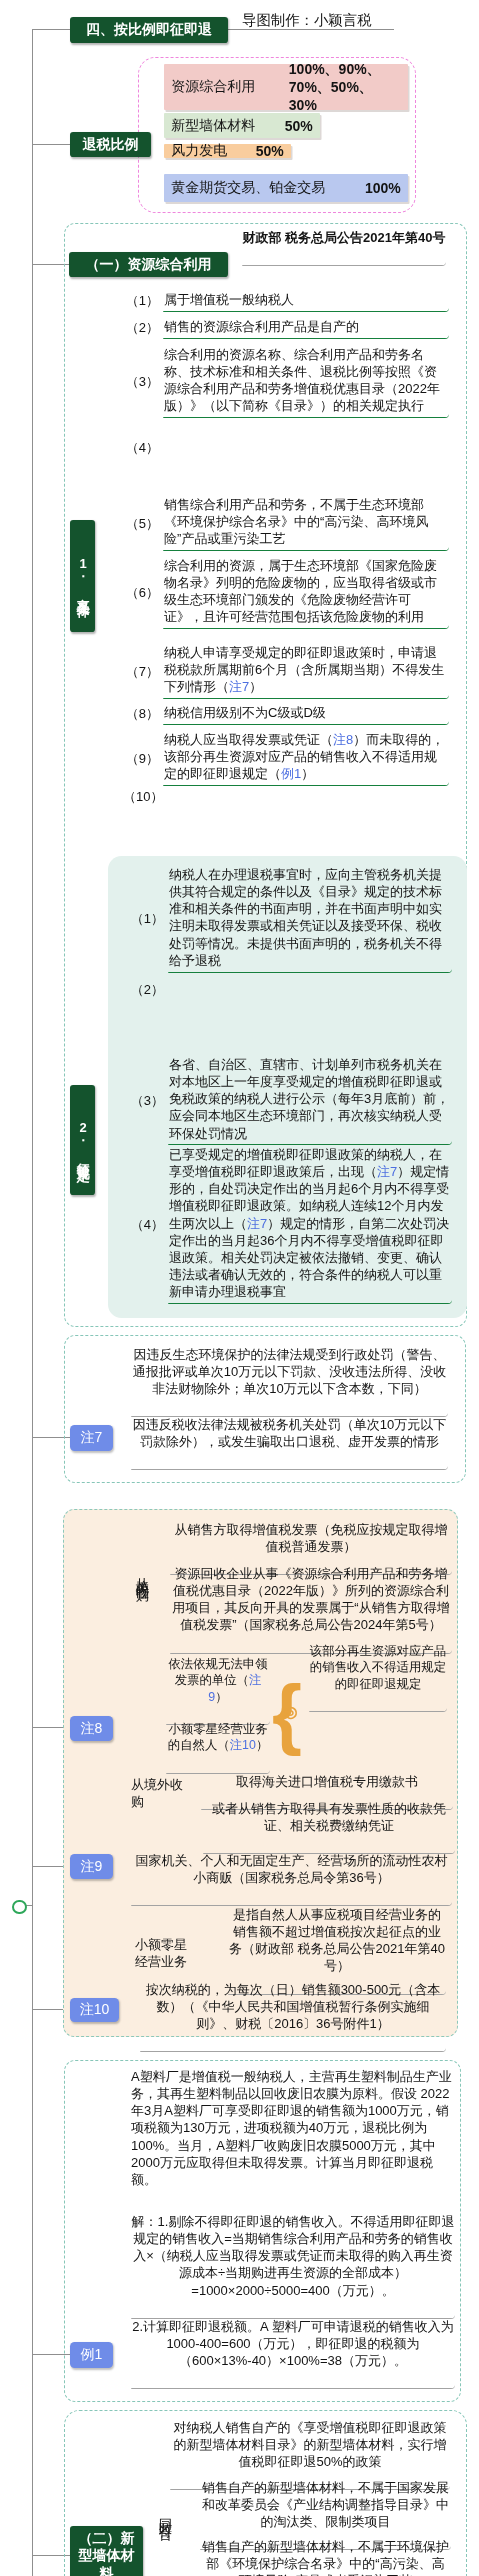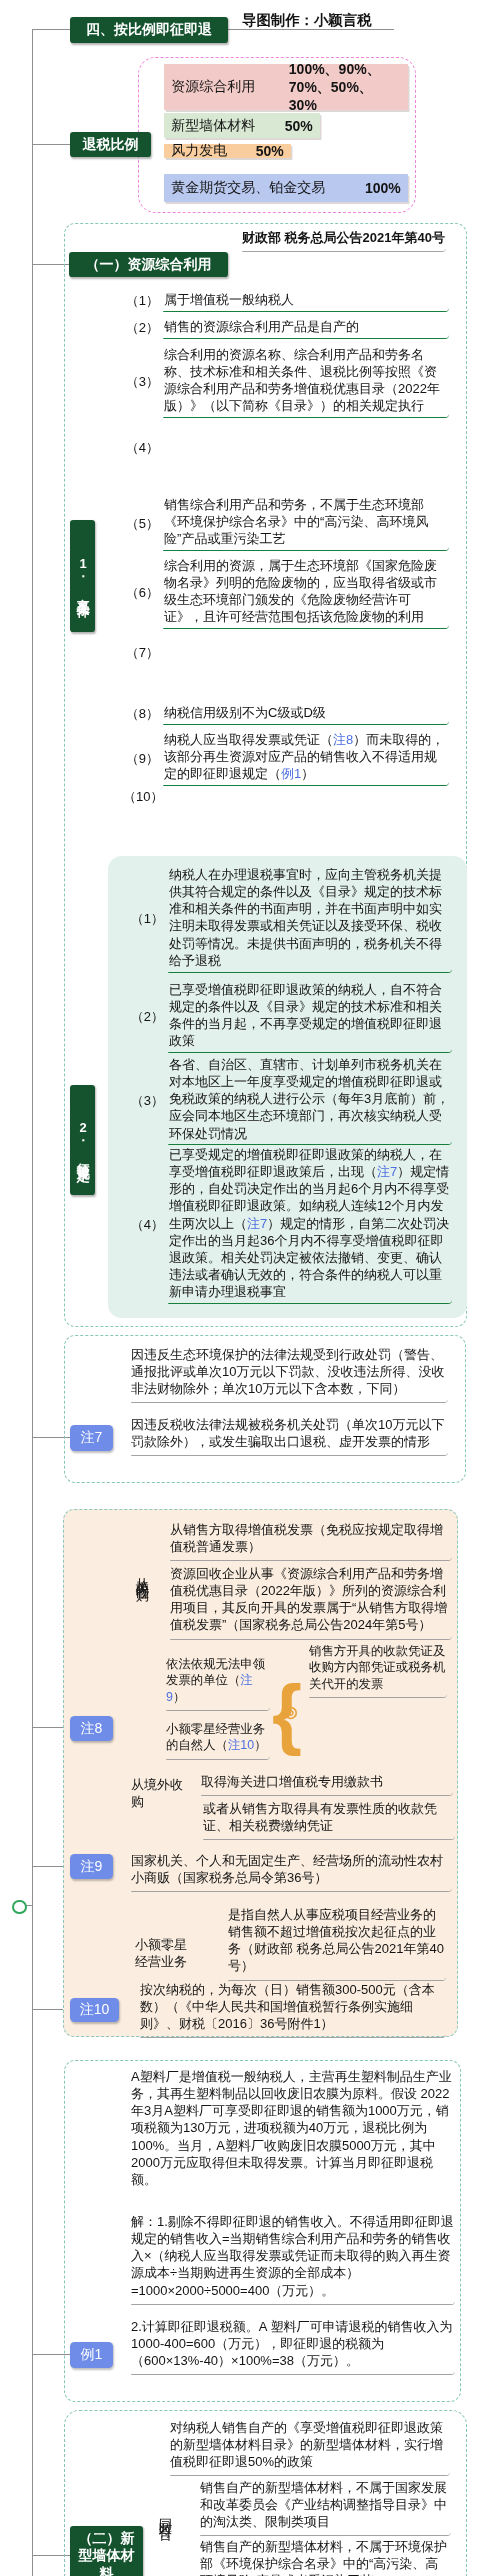--- a/index.html
+++ b/index.html
@@ -15,21 +15,21 @@
         display:flex;align-items:center;justify-content:center;box-shadow:1px 1.5px 2.1px rgba(0,0,0,.25);box-sizing:border-box;}
   .region{position:absolute;box-sizing:border-box;border-radius:11.3px;}
   .r-teal{border:1.3px dashed #86c6b8;}
   .r-pink{border:1.3px dashed #ef86dd;border-radius:17.5px;}
   .mint{background:#e3f1ed;border-radius:13.4px;}
   .beige{background:#fbeee0;border:1.3px dashed #8cc8ba;}
   .item{position:absolute;display:flex;align-items:center;gap:4.1px;}
   .no{flex:none;width:36px;font-size:13px;text-align:right;color:#141414;}
   .t{flex:1;font-size:13px;line-height:1.32;border-bottom:1px solid #15803d;padding:0 2.1px 2.6px 1px;border-radius:0 0 4.1px 1px;}
   .txt{position:absolute;font-size:13px;line-height:1.32;}
-  .ul{border-bottom:1px solid #a3a3a3;padding-bottom:5px;border-radius:0 0 4.1px 1px;}
+  .ul{border-bottom:1px solid #a3a3a3;padding-bottom:19px;border-radius:0 0 4.1px 1px;text-align:center;}
   .ref{color:#4d6fe0;}
   .vlabel{position:absolute;writing-mode:vertical-rl;text-orientation:upright;font-size:13.4px;letter-spacing:3.1px;color:#141414;}
   .cbox{position:absolute;display:flex;align-items:center;font-size:14px;box-shadow:1.5px 2.1px 0 rgba(120,100,90,.25);
         padding:3.1px 7.2px;box-sizing:border-box;border-radius:1px;}
   .cbox .nm{flex:1;}
   .cbox .vl{flex:none;font-weight:700;}
   .brace{position:absolute;color:#e8a33d;font-weight:bold;}
   .ring{position:absolute;border:2.1px solid #2ea75a;background:#fff;border-radius:50%;}
   .watermark{position:absolute;font-size:77px;color:rgba(130,130,130,.07);transform:rotate(-35deg);font-weight:bold;letter-spacing:10.3px;}
 </style>
@@ -49,21 +49,21 @@
   <div class="hline" style="left:23px;top:1905px;width:9.3px"></div>
   <div class="hline" style="left:32px;top:2009px;width:38px"></div>
   <div class="hline" style="left:32px;top:2354px;width:38px"></div>
   <div class="hline" style="left:32px;top:2555px;width:38px"></div>
 
   <div class="ring" style="left:12.4px;top:1900px;width:10.3px;height:10.3px"></div>
 
   <div class="watermark" style="left:93px;top:1700px">小颖言税</div>
 
   <div class="node" style="left:70px;top:17px;width:158px;height:26px">四、按比例即征即退</div>
-  <div class="txt" style="left:242px;top:11.3px;font-size:14.4px;font-weight:bold">导图制作：小颖言税</div>
+  <div class="txt" style="left:242px;top:11.3px;font-size:14.4px;font-weight:normal">导图制作：小颖言税</div>
 
   <div class="region r-pink" style="left:138px;top:57px;width:278px;height:156px"></div>
   <div class="node" style="left:70px;top:132px;width:81px;height:25px">退税比例</div>
   <div class="cbox" style="left:164px;top:64px;width:244px;height:46px;background:#f2cbc8">
     <div class="nm">资源综合利用</div>
     <div class="vl" style="width:112px;white-space:normal">100%、90%、70%、50%、30%</div>
   </div>
   <div class="cbox" style="left:164px;top:113px;width:156px;height:25px;background:#d8e8d2">
     <div class="nm">新型墙体材料</div>
     <div class="vl">50%</div>
@@ -100,20 +100,21 @@
   <div class="item" style="left:123px;top:496px;width:326px">
     <div class="no">（5）</div>
     <div class="t">销售综合利用产品和劳务，不属于生态环境部《环境保护综合名录》中的“高污染、高环境风险”产品或重污染工艺</div>
   </div>
   <div class="item" style="left:123px;top:557px;width:326px">
     <div class="no">（6）</div>
     <div class="t">综合利用的资源，属于生态环境部《国家危险废物名录》列明的危险废物的，应当取得省级或市级生态环境部门颁发的《危险废物经营许可证》，且许可经营范围包括该危险废物的利用</div>
   </div>
   <div class="item" style="left:123px;top:644px;width:326px">
     <div class="no">（7）</div>
+    <div class="t"><span>纳税人申请享受规定的即征即退政策时，申请退税税款所属期前6个月（含所属期当期）不得发生下列情形（</span><span class="ref">注7</span><span>）</span></div>
   </div>
   <div class="item" style="left:123px;top:704px;width:326px">
     <div class="no">（8）</div>
     <div class="t">纳税信用级别不为C级或D级</div>
   </div>
   <div class="item" style="left:123px;top:731px;width:326px">
     <div class="no">（9）</div>
     <div class="t"><span>纳税人应当取得发票或凭证（</span><span class="ref">注8</span><span>）而未取得的，该部分再生资源对应产品的销售收入不得适用规定的即征即退规定（</span><span class="ref">例1</span><span>）</span></div>
   </div>
   <div class="item" style="left:123px;top:788px;width:326px">
@@ -121,21 +122,20 @@
   </div>
 
   <div class="region mint" style="left:108px;top:856px;width:359px;height:462px"></div>
   <div class="node vnode" style="left:70px;top:1085px;width:25px;height:110px;font-size:13px">2．征管规定</div>
   <div class="item" style="left:128px;top:866px;width:324px">
     <div class="no">（1）</div>
     <div class="t">纳税人在办理退税事宜时，应向主管税务机关提供其符合规定的条件以及《目录》规定的技术标准和相关条件的书面声明，并在书面声明中如实注明未取得发票或相关凭证以及接受环保、税收处罚等情况。未提供书面声明的，税务机关不得给予退税</div>
   </div>
   <div class="item" style="left:128px;top:981px;width:324px">
     <div class="no">（2）</div>
-    <div class="t">已享受增值税即征即退政策的纳税人，自不符合规定的条件以及《目录》规定的技术标准和相关条件的当月起，不再享受规定的增值税即征即退政策</div>
   </div>
   <div class="item" style="left:128px;top:1056px;width:324px">
     <div class="no">（3）</div>
     <div class="t">各省、自治区、直辖市、计划单列市税务机关在对本地区上一年度享受规定的增值税即征即退或免税政策的纳税人进行公示（每年3月底前）前，应会同本地区生态环境部门，再次核实纳税人受环保处罚情况</div>
   </div>
   <div class="item" style="left:128px;top:1146px;width:324px">
     <div class="no">（4）</div>
     <div class="t"><span>已享受规定的增值税即征即退政策的纳税人，在享受增值税即征即退政策后，出现（</span><span class="ref">注7</span><span>）规定情形的，自处罚决定作出的当月起6个月内不得享受增值税即征即退政策。如纳税人连续12个月内发生两次以上（</span><span class="ref">注7</span><span>）规定的情形，自第二次处罚决定作出的当月起36个月内不得享受增值税即征即退政策。相关处罚决定被依法撤销、变更、确认违法或者确认无效的，符合条件的纳税人可以重新申请办理退税事宜</span></div>
   </div>
 
@@ -146,21 +146,21 @@
 
   <div class="region beige" style="left:63px;top:1509px;width:395px;height:528px"></div>
   <div class="note" style="left:70px;top:1716px;width:43px;height:25px">注8</div>
   <div class="vlabel" style="left:133px;top:1566px;height:93px">从境内收购</div>
   <div class="txt ul" style="left:170px;top:1521px;width:282px">从销售方取得增值税发票（免税应按规定取得增值税普通发票）</div>
   <div class="txt ul" style="left:170px;top:1565px;width:282px">资源回收企业从事《资源综合利用产品和劳务增值税优惠目录（2022年版）》所列的资源综合利用项目，其反向开具的发票属于“从销售方取得增值税发票”（国家税务总局公告2024年第5号）</div>
   <div class="txt ul" style="left:166px;top:1656px;width:104px;font-size:12.4px"><span>依法依规无法申领发票的单位（</span><span class="ref">注9</span><span>）</span></div>
   <div class="txt ul" style="left:166px;top:1721px;width:104px;font-size:12.4px"><span>小额零星经营业务的自然人（</span><span class="ref">注10</span><span>）</span></div>
   <div class="brace" style="left:272px;top:1651px;font-size:77px;line-height:124px">{</div>
   <div class="brace" style="left:284px;top:1703px;font-size:15.5px">◎</div>
-  <div class="txt ul" style="left:309px;top:1643px;width:138px;font-size:12.4px">销售方开具的收款凭证及收购方内部凭证或税务机关代开的发票</div>
+  <div class="txt ul" style="left:309px;top:1643px;width:138px;font-size:12.4px">该部分再生资源对应产品的销售收入不得适用规定的即征即退规定</div>
   <div class="txt" style="left:131px;top:1776px;width:58px">从境外收购</div>
   <div class="txt ul" style="left:201px;top:1773px;width:252px">取得海关进口增值税专用缴款书</div>
   <div class="txt ul" style="left:203px;top:1800px;width:252px">或者从销售方取得具有发票性质的收款凭证、相关税费缴纳凭证</div>
 
   <div class="note" style="left:70px;top:1854px;width:43px;height:25px">注9</div>
   <div class="txt ul" style="left:131px;top:1852px;width:321px">国家机关、个人和无固定生产、经营场所的流动性农村小商贩（国家税务总局令第36号）</div>
 
   <div class="txt" style="left:135px;top:1936px;width:61px">小额零星经营业务</div>
   <div class="txt ul" style="left:228px;top:1906px;width:218px">是指自然人从事应税项目经营业务的销售额不超过增值税按次起征点的业务（财政部 税务总局公告2021年第40号）</div>
   <div class="txt ul" style="left:140px;top:1981px;width:306px">按次纳税的，为每次（日）销售额300-500元（含本数）（《中华人民共和国增值税暂行条例实施细则》、财税〔2016〕36号附件1）</div>

